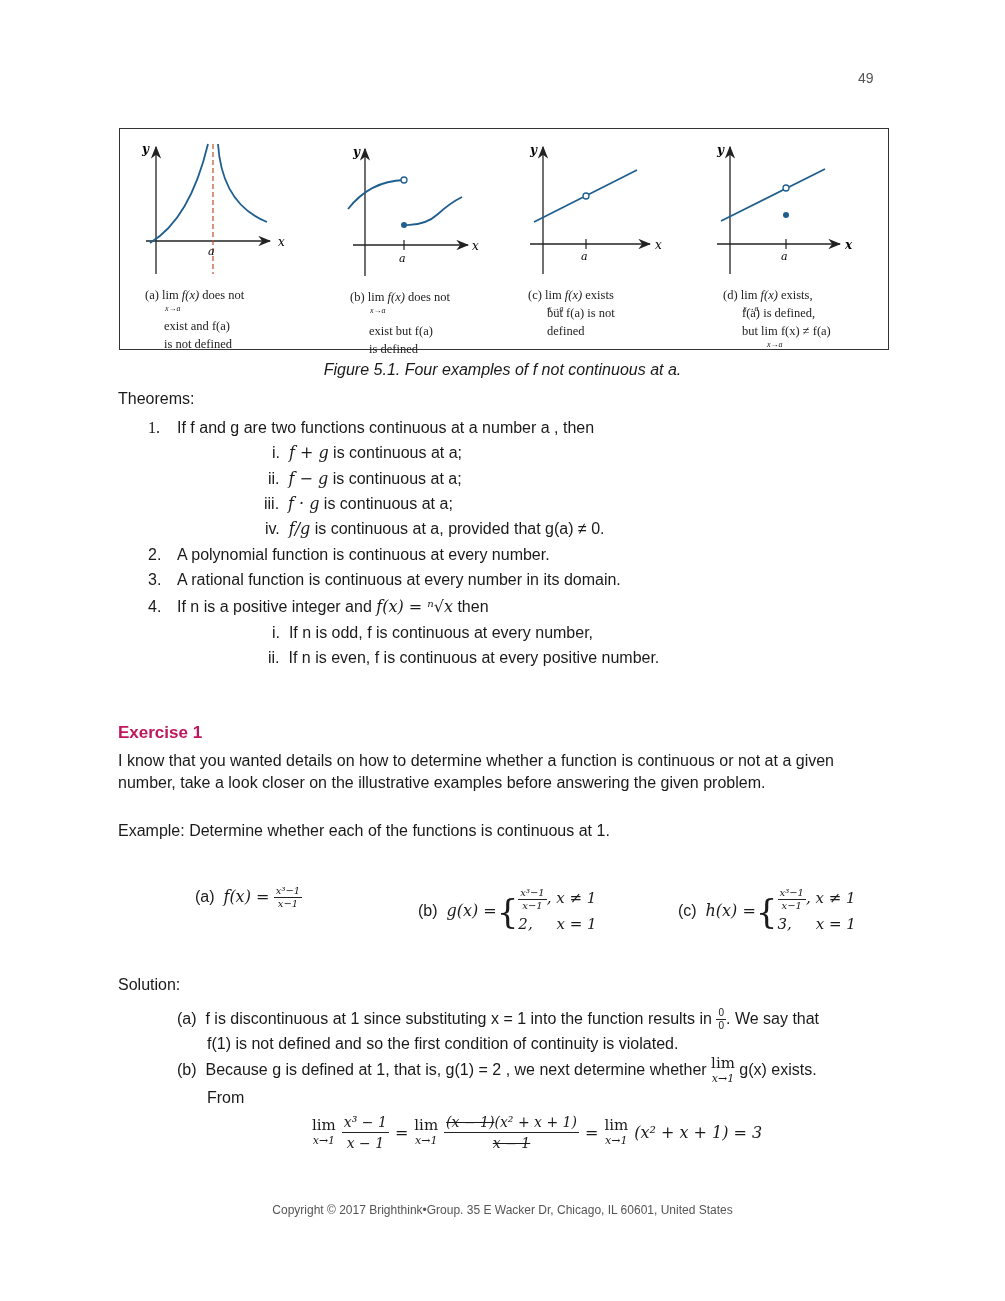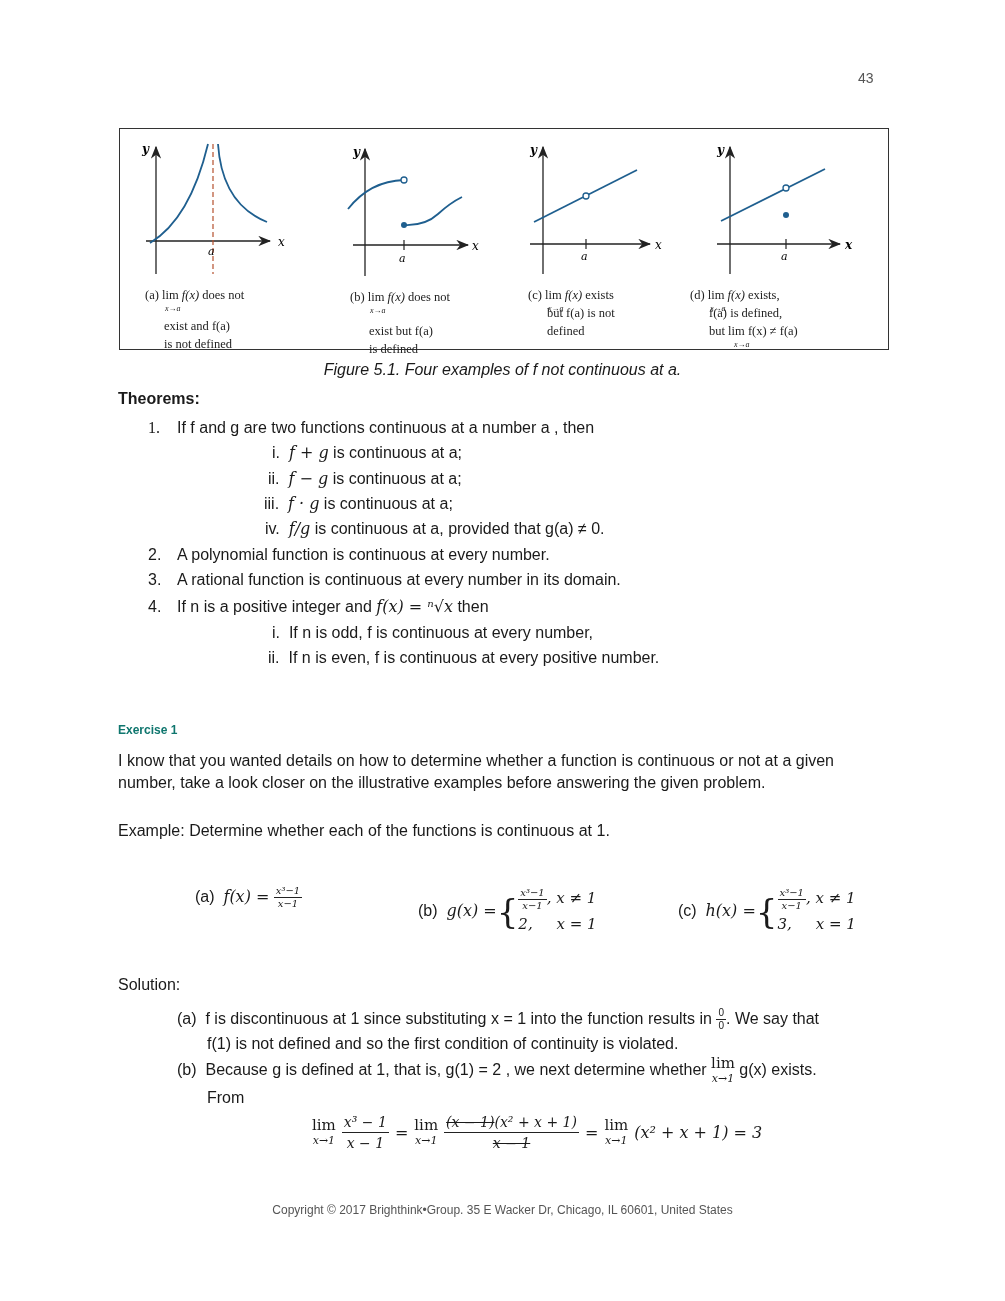--- a/index.html
+++ b/index.html
@@ -6,38 +6,38 @@
   body { width: 1005px; height: 1301px; position: relative; font-family: "Liberation Sans", sans-serif; color: #1a1a1a; overflow: hidden; }
   .abs { position: absolute; }
   .page-num { left: 858px; top: 70px; font-size: 14px; color: #555; }
   .figure-box { left: 119px; top: 128px; width: 770px; height: 222px; border: 1.5px solid #333; box-sizing: border-box; background: #fff; }
   .fig-cap { font-family: Liberation Serif, serif; font-size: 12.5px; color: #222; line-height: 18px; }
   .fig-cap i { font-style: italic; }
   .fig-caption { left: 0; width: 1005px; top: 361px; text-align: center; font-style: italic; font-size: 16px; }
   .m { font-family: "DejaVu Serif", "Liberation Serif", serif; font-style: italic; }
   .mu { font-family: "DejaVu Serif", "Liberation Serif", serif; }
   .txt { font-size: 16px; line-height: 20px; }
-  .heading { font-weight: bold; font-size: 16px; }
-  .exercise { color: #0f766e; font-weight: bold; font-size: 12px; }
+  .heading { font-weight: normal; font-size: 16px; }
+  .exercise { color: #be185d; font-weight: bold; font-size: 17px; }
   .para { left: 118px; width: 770px; font-size: 16px; line-height: 22px; }
   .num { font-family: "Liberation Serif", serif; }
   .frac { display: inline-flex; flex-direction: column; align-items: center; vertical-align: middle; font-size: 10px; line-height: 12px; }
   .frac .top { border-bottom: 1px solid #222; padding: 0 2px; }
   .frac.big { font-size: 14px; line-height: 20px; }
   .lim { display: inline-flex; flex-direction: column; align-items: center; vertical-align: middle; font-family: "DejaVu Serif", serif; font-size: 15px; line-height: 15px; }
   .lim .sub { font-size: 11px; font-style: italic; }
   .strike { text-decoration: line-through; }
   .footer { left: 0; width: 1005px; top: 1203px; text-align: center; font-size: 12px; color: #555; }
   .brace { font-size: 34px; font-family: "DejaVu Serif", serif; vertical-align: middle; line-height: 34px; }
   .cases { display: inline-flex; flex-direction: column; vertical-align: middle; font-size: 15px; line-height: 24px; }
 </style>
 </head>
 <body>
 
-<div class="abs page-num">43</div>
+<div class="abs page-num">49</div>
 
 <div class="abs figure-box">
   <svg width="768" height="220" viewBox="0 0 768 220" style="position:absolute;left:0;top:0;">
     <defs>
       <marker id="arr" markerWidth="10" markerHeight="8" refX="9" refY="4" orient="auto">
         <path d="M0,0 L10,4 L0,8 L3,4 Z" fill="#222"></path>
       </marker>
     </defs>
 
     <g>
@@ -99,21 +99,21 @@
     <div style="position:absolute;left:20px;top:14px;font-size:8px;font-style:italic;">x→a</div>
     <div style="padding-left:19px;margin-top:16px;">exist but f(a)</div>
     <div style="padding-left:19px;">is defined</div>
   </div>
   <div class="abs fig-cap" style="left:408px;top:157px;">
     <div><span>(c) lim</span> <i>f(x)</i><span> exists</span></div>
     <div style="position:absolute;left:20px;top:14px;font-size:8px;font-style:italic;">x→a</div>
     <div style="padding-left:19px;">but f(a) is not</div>
     <div style="padding-left:19px;">defined</div>
   </div>
-  <div class="abs fig-cap" style="left:570px;top:157px;">
+  <div class="abs fig-cap" style="left:603px;top:157px;">
     <div><span>(d) lim</span> <i>f(x)</i><span> exists,</span></div>
     <div style="position:absolute;left:20px;top:14px;font-size:8px;font-style:italic;">x→a</div>
     <div style="padding-left:19px;">f(a) is defined,</div>
     <div style="padding-left:19px;">but lim f(x) ≠ f(a)</div>
     <div style="position:absolute;left:44px;top:50px;font-size:8px;font-style:italic;">x→a</div>
   </div>
 </div>
 
 <div class="abs fig-caption">Figure 5.1. Four examples of f  not continuous at a.</div>
 

